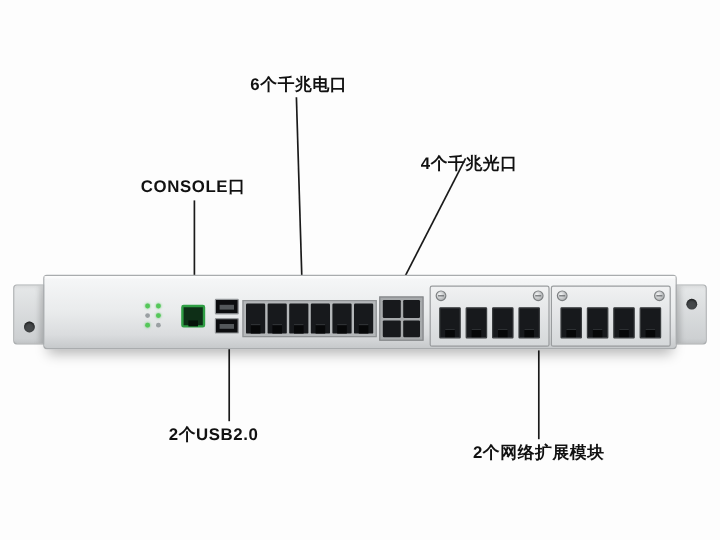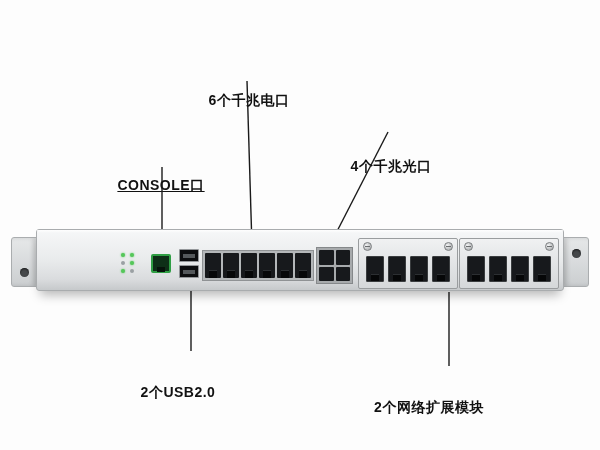--- a/index.html
+++ b/index.html
@@ -14,21 +14,20 @@
 
   
   .annotation {
     position: absolute;
     transform: translateX(-50%);
     font-size: 14px;
     font-weight: bold;
     color: var(--text, #111);
     white-space: nowrap;
     letter-spacing: 0.5px;
-    margin-top: 30px;
   }
 
   #leader-svg { position: absolute; left: 0; top: 0; pointer-events: none; }
   #leader-svg line { stroke: var(--line, #1a1a1a); stroke-width: 1.4; }
 
   
   .ear {
     position: absolute; top: 237px;
     width: 26px; height: 50px;
     background: linear-gradient(180deg, #e6e8e9, #cbced0);
@@ -143,25 +142,25 @@
     background: #060708; border-top: 1px solid #2c2f32;
   }
 </style>
 </head>
 <body>
 
 <div class="annotation" style="left:249px; top:62px;">6个千兆电口</div>
 
 <div class="annotation" style="left:391px; top:128px;">4个千兆光口</div>
 
-<div class="annotation" style="left:161px; top:147px;text-decoration:underline;">CONSOLE口</div>
+<div class="annotation" style="left:161px; top:147px;">CONSOLE口</div>
 
 <div class="annotation" style="left:178px; top:354px;">2个USB2.0</div>
 
-<div class="annotation" style="left:429px; top:369px;">2个网络扩展模块</div>
+<div class="annotation" style="left:449px; top:369px;">2个网络扩展模块</div>
 
 <svg id="leader-svg" width="600" height="450">
   <line x1="247" y1="81" x2="252" y2="247"></line>
   <line x1="388" y1="132" x2="331" y2="243"></line>
   <line x1="162" y1="167" x2="162" y2="251"></line>
   <line x1="191" y1="351" x2="191" y2="282"></line>
   <line x1="449" y1="366" x2="449" y2="292"></line>
 </svg>
 
 <div class="ear left">

